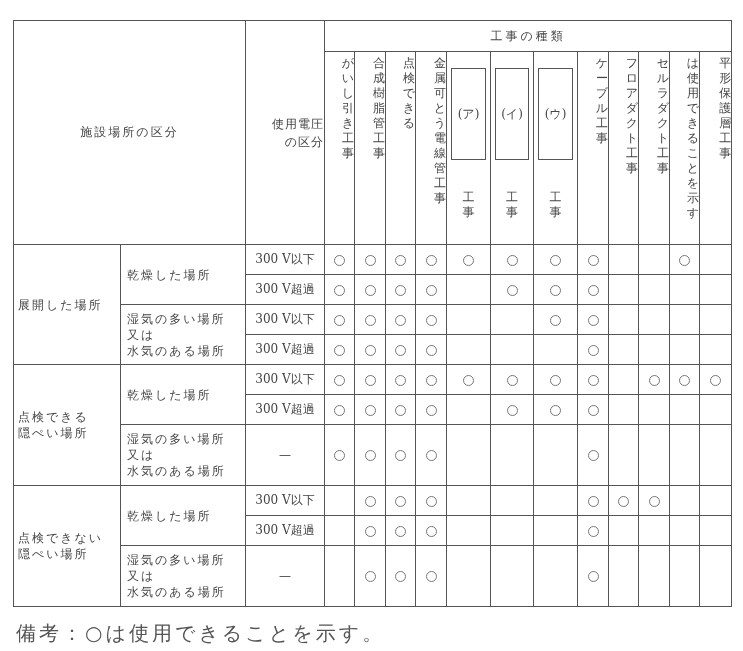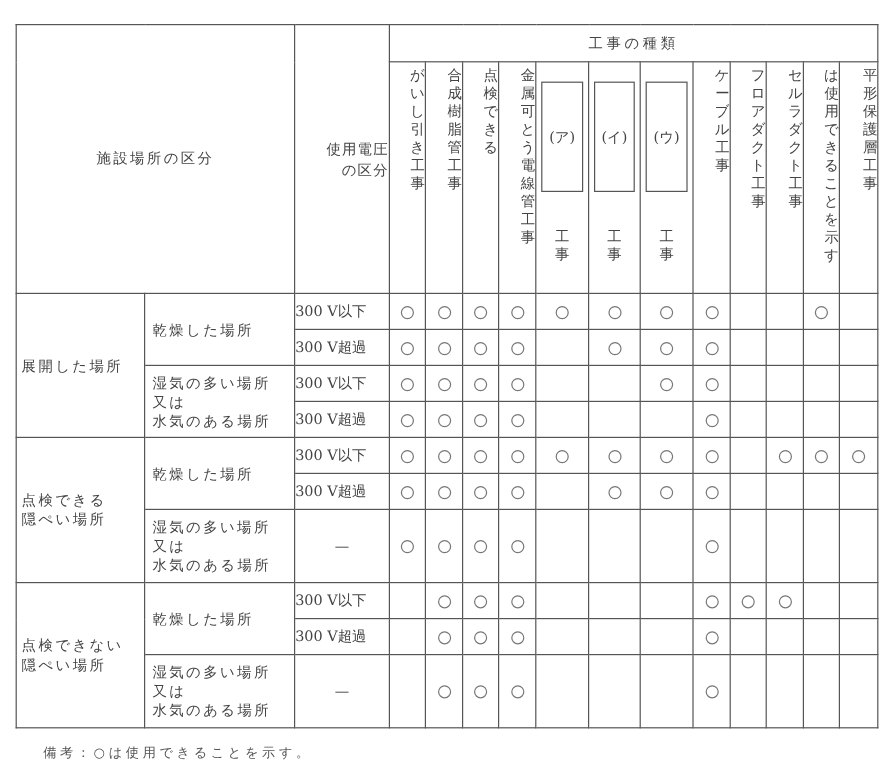--- a/index.html
+++ b/index.html
@@ -15,26 +15,26 @@
   .hdr-group { height: 30px; text-align: center; letter-spacing: 3px; }
   .vcol { vertical-align: top; text-align: right; height: 192px; }
   .vtext { display: inline-block; width: 14px; line-height: 15px; font-size: 12px; padding-top: 4px; word-break: break-all; }
   .boxcol { vertical-align: top; text-align: center; position: relative; }
   .boxwrap { position: relative; height: 192px; }
   .blank-box { position: absolute; left: 4px; right: 4px; top: 16px; height: 90px; border: 1.4px solid #555;
                display: flex; align-items: center; justify-content: center; font-size: 12px; }
   .box-suffix { position: absolute; left: 0; right: 0; top: 134px; text-align: center; line-height: 17px; }
   .place1 { vertical-align: middle; padding-left: 4px !important; letter-spacing: 2px; line-height: 16px; }
   .place2 { vertical-align: middle; padding-left: 6px !important; letter-spacing: 2px; line-height: 16px; }
-  .volt { height: 29px; font-size: 12px; }
+  .volt { text-align: center; height: 29px; font-size: 12px; }
   .dash { text-align: center; }
   .mark { text-align: center; }
   .circle { display: inline-block; width: 9px; height: 9px; border: 1px solid #777; border-radius: 50%; vertical-align: middle; }
   .tall td { height: 60px; }
-  .note { position: absolute; left: 16px; top: 620px; font-size: 11px; letter-spacing: 3px; color: #555; margin-left: 20px; }
+  .note { position: absolute; left: 16px; top: 620px; font-size: 20px; letter-spacing: 3px; color: #555; }
 </style>
 </head>
 <body>
 
 <div class="page">
   <table class="spec">
     <colgroup>
       <col style="width:107px">
         <col style="width:125px">
         <col style="width:79px">

